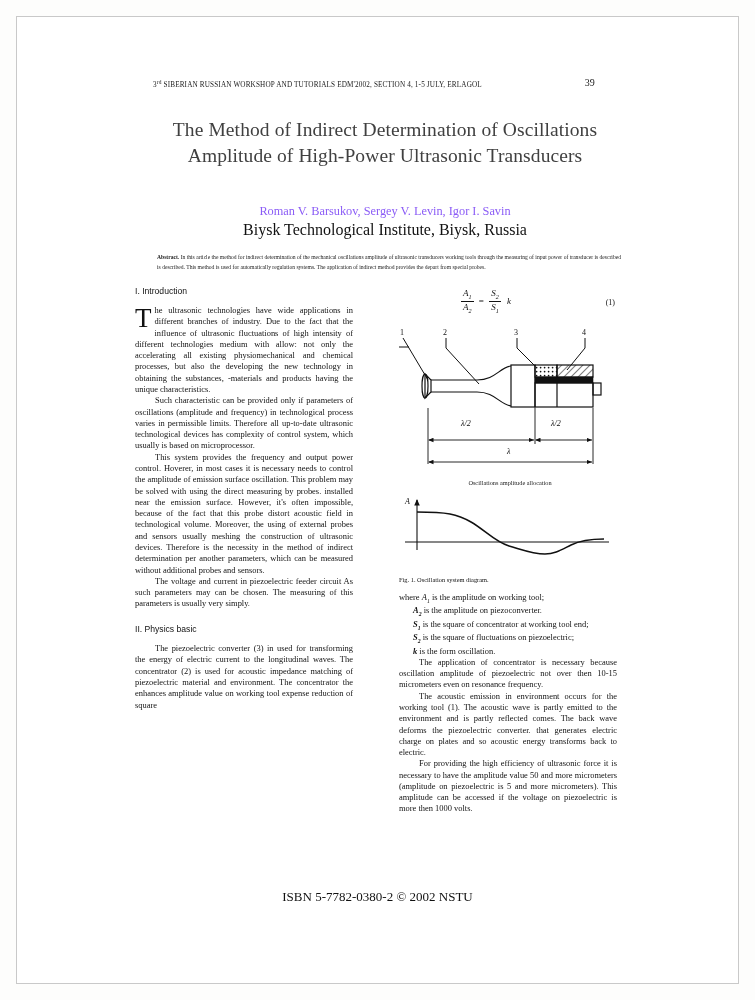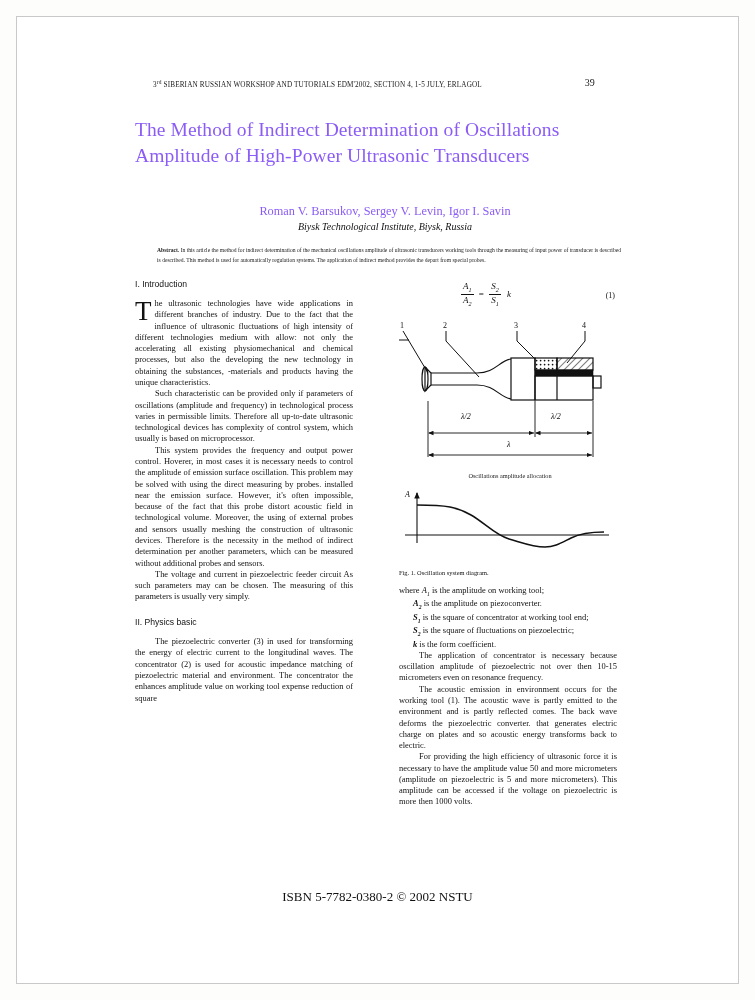--- a/index.html
+++ b/index.html
@@ -21,25 +21,25 @@
     position:relative;height:18px;
     font-size:7.2px;letter-spacing:.15px;color:#1a1a1a;
     font-family:"Liberation Serif", serif;
   }
   .runhead .rh-text{position:absolute;left:18px;top:2px;white-space:nowrap;}
   .runhead .rh-page{position:absolute;right:40px;top:0px;font-size:10px;}
   .runhead sup{font-size:5.4px;vertical-align:super;}
 
   
   .title{
-    margin-top:22px;font-size:19.5px;line-height:1.32;
-    color:#8b5cf6;font-weight:400;letter-spacing:.1px;
+    margin-top:22px;text-align:center;font-size:19.5px;line-height:1.32;
+    color:#404040;font-weight:400;letter-spacing:.1px;
   }
   .authors{margin-top:36px;text-align:center;font-size:12.3px;color:#8b5cf6;}
-  .affil{margin-top:2px;text-align:center;font-size:10px;font-style:italic;color:#111;}
+  .affil{margin-top:2px;text-align:center;font-size:16px;color:#111;}
 
   
   .abstract{
     margin:14px 14px 0 22px;font-size:5.6px;line-height:1.62;
     text-align:justify;color:#222;
   }
   .abstract b{font-weight:bold;}
 
   
   .cols{position:relative;margin-top:14px;height:640px;}
@@ -224,21 +224,21 @@
             <path d="M18 20 C48 20 58 22 72 30 C86 38 96 50 110 54 C124 58 134 62 146 62 C156 62 162 58 172 53 C182 48 192 47 205 47" fill="none" stroke="#111" stroke-width="1.5"></path>
           </svg>
         </div>
 
         <div class="figcap">Fig. 1. Oscillation system diagram.</div>
 
         <p class="noind"><span>where </span><i><span>A</span><sub>1</sub></i><span> is the amplitude on working tool;</span></p>
         <p class="var"><i><b><span>A</span><sub>2</sub></b></i><span> is the amplitude on piezoconverter.</span></p>
         <p class="var"><i><b><span>S</span><sub>1</sub></b></i><span> is the square of concentrator at working tool end;</span></p>
         <p class="var"><i><b><span>S</span><sub>2</sub></b></i><span> is the square of fluctuations on piezoelectric;</span></p>
-        <p class="var"><i><b><span>k</span></b></i><span> is the form coefficient.</span></p>
+        <p class="var"><i><b><span>k</span></b></i><span> is the form oscillation.</span></p>
 
         <p>The application of concentrator is necessary because oscillation amplitude of piezoelectric not over then 10-15 micrometers even on resonance frequency.</p>
         <p>The acoustic emission in environment occurs for the working tool (1). The acoustic wave is partly emitted to the environment and is partly reflected comes. The back wave deforms the piezoelectric converter. that generates electric charge on plates and so acoustic energy transforms back to electric.</p>
         <p>For providing the high efficiency of ultrasonic force it is necessary to have the amplitude value 50 and more micrometers (amplitude on piezoelectric is 5 and more micrometers). This amplitude can be accessed if the voltage on piezoelectric is more then 1000 volts.</p>
       </div>
     </div>
   </div>
 
   <div class="footer">ISBN 5-7782-0380-2 © 2002 NSTU</div>
  </div>

